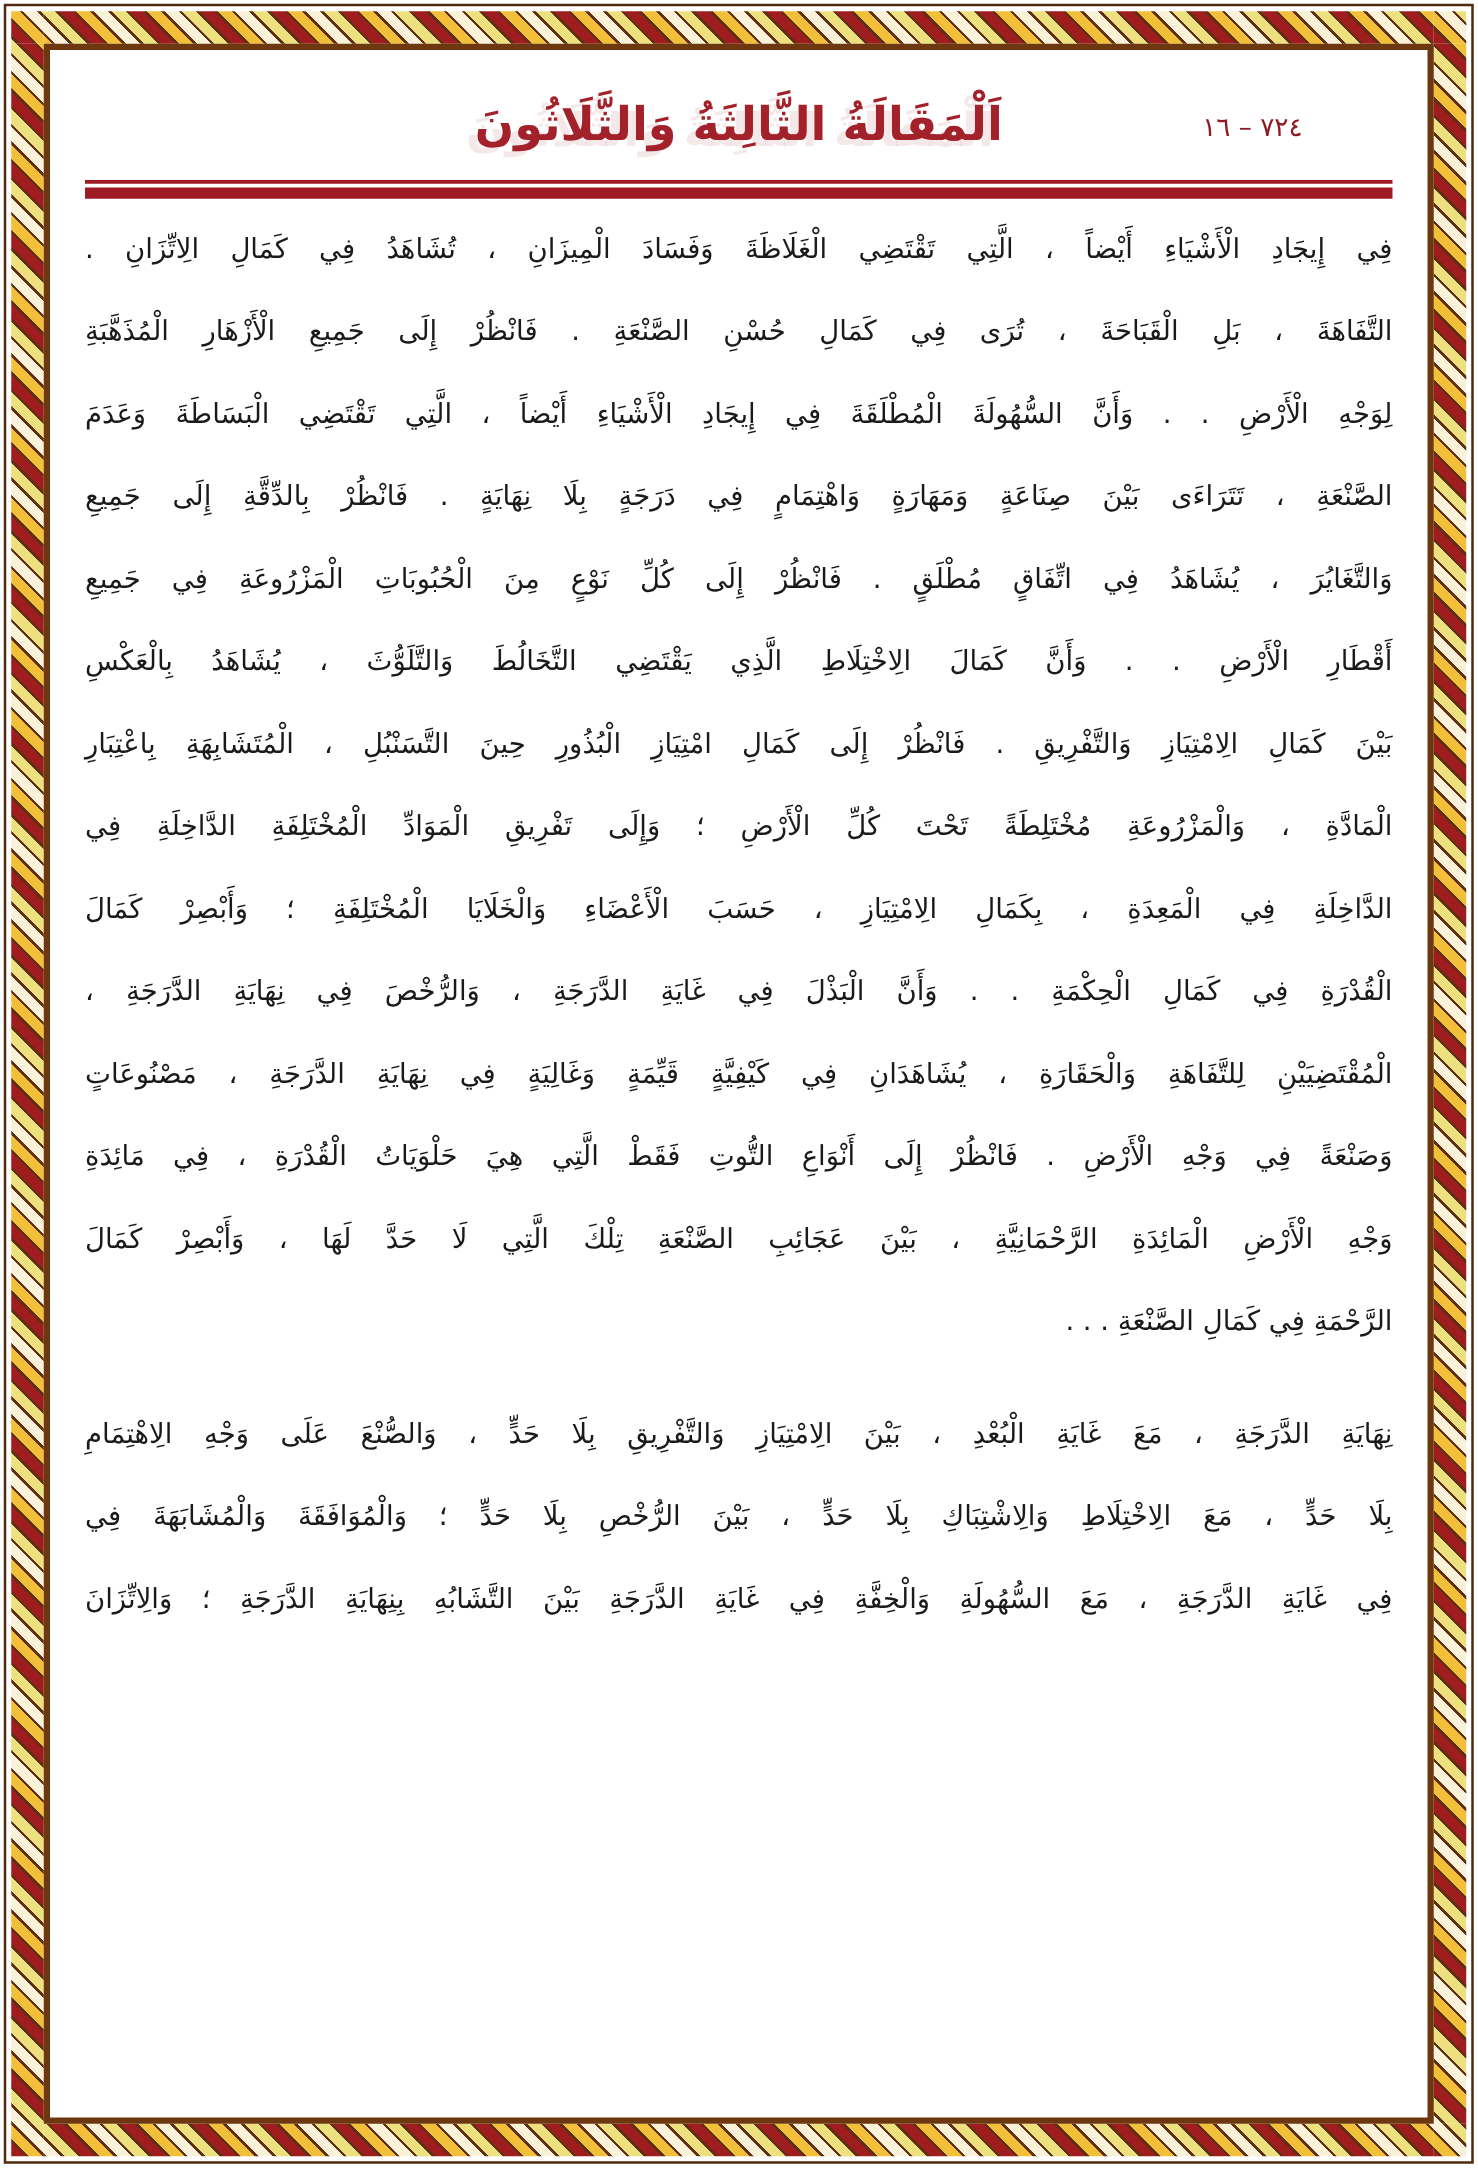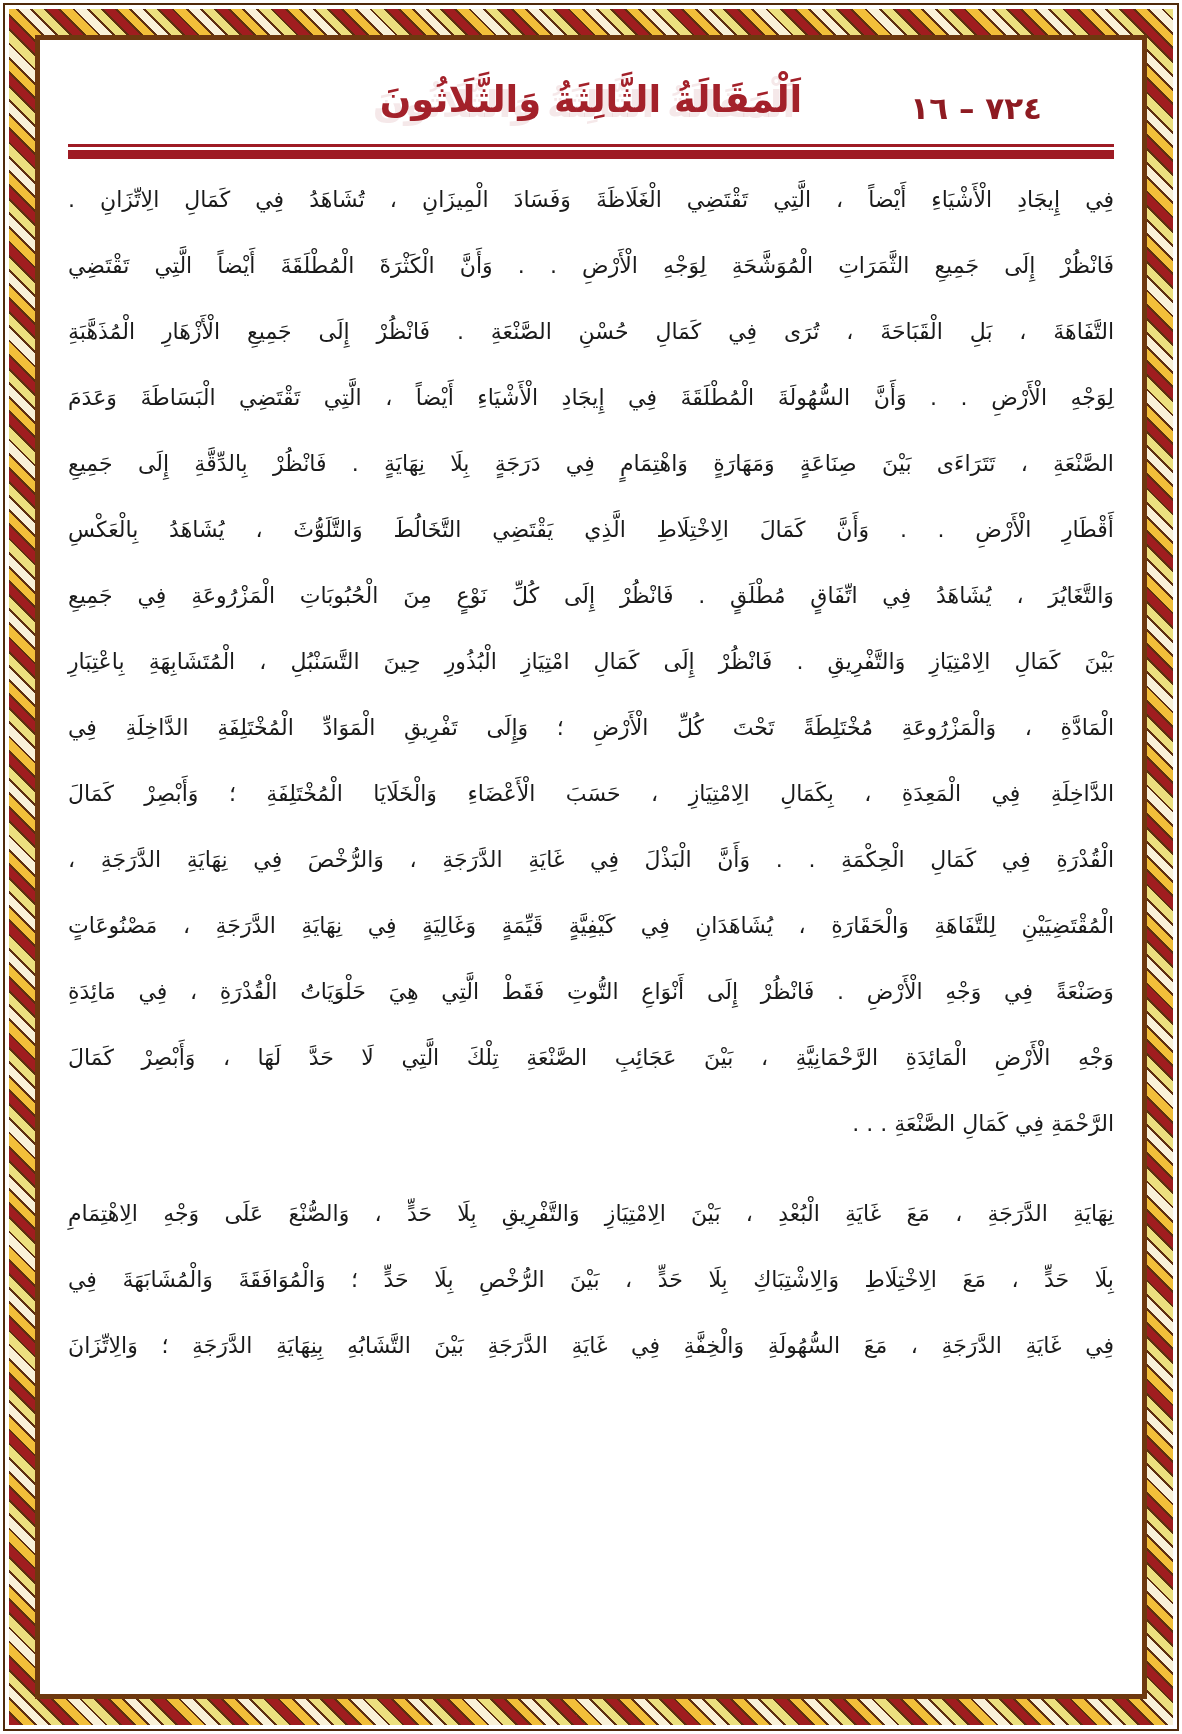--- a/index.html
+++ b/index.html
@@ -41,21 +41,21 @@
   .title{
     position:absolute;left:0;right:0;top:26px;
     margin:0;
     text-align:center;
     font-size:37px;font-weight:bold;
     color:#a3212a;
     text-shadow:-7px 5px 0 rgba(158,27,36,0.10);
   }
   .page-number{
     position:absolute;right:88px;top:38px;
-    font-size:31px;font-weight:bold;
+    font-size:21px;font-weight:normal;
     color:#8e1b22;
     letter-spacing:4px;
     white-space:nowrap;
   }
   .rule{margin:0 16px;}
   .rule-thin{height:3px;background:#9e1b24;margin-bottom:3px;}
   .rule-thick{height:9px;background:#9e1b24;}
   .body-text{
     margin:8px 16px 0 16px;
     font-size:22px;
@@ -89,26 +89,25 @@
 
     <div class="rule">
       <div class="rule-thin"></div>
       <div class="rule-thick"></div>
     </div>
 
     <div class="body-text">
 
       <p class="para">
         <span class="line">فِي إِيجَادِ الْأَشْيَاءِ أَيْضاً ، الَّتِي تَقْتَضِي الْغَلَاظَةَ وَفَسَادَ الْمِيزَانِ ، تُشَاهَدُ فِي كَمَالِ الِاتِّزَانِ .</span>
-        <span class="line">فَانْظُرْ إِلَى جَمِيعِ الثَّمَرَاتِ الْمُوَشَّحَةِ لِوَجْهِ الْأَرْضِ . . وَأَنَّ الْكَثْرَةَ الْمُطْلَقَةَ أَيْضاً الَّتِي تَقْتَضِي</span>
         <span class="line">التَّفَاهَةَ ، بَلِ الْقَبَاحَةَ ، تُرَى فِي كَمَالِ حُسْنِ الصَّنْعَةِ . فَانْظُرْ إِلَى جَمِيعِ الْأَزْهَارِ الْمُذَهَّبَةِ</span>
         <span class="line">لِوَجْهِ الْأَرْضِ . . وَأَنَّ السُّهُولَةَ الْمُطْلَقَةَ فِي إِيجَادِ الْأَشْيَاءِ أَيْضاً ، الَّتِي تَقْتَضِي الْبَسَاطَةَ وَعَدَمَ</span>
         <span class="line">الصَّنْعَةِ ، تَتَرَاءَى بَيْنَ صِنَاعَةٍ وَمَهَارَةٍ وَاهْتِمَامٍ فِي دَرَجَةٍ بِلَا نِهَايَةٍ . فَانْظُرْ بِالدِّقَّةِ إِلَى جَمِيعِ</span>
+        <span class="line">وَالتَّغَايُرَ ، يُشَاهَدُ فِي اتِّفَاقٍ مُطْلَقٍ . فَانْظُرْ إِلَى كُلِّ نَوْعٍ مِنَ الْحُبُوبَاتِ الْمَزْرُوعَةِ فِي جَمِيعِ</span>
         <span class="line">أَقْطَارِ الْأَرْضِ . . وَأَنَّ كَمَالَ الِاخْتِلَاطِ الَّذِي يَقْتَضِي التَّخَالُطَ وَالتَّلَوُّثَ ، يُشَاهَدُ بِالْعَكْسِ</span>
-        <span class="line">وَالتَّغَايُرَ ، يُشَاهَدُ فِي اتِّفَاقٍ مُطْلَقٍ . فَانْظُرْ إِلَى كُلِّ نَوْعٍ مِنَ الْحُبُوبَاتِ الْمَزْرُوعَةِ فِي جَمِيعِ</span>
         <span class="line">بَيْنَ كَمَالِ الِامْتِيَازِ وَالتَّفْرِيقِ . فَانْظُرْ إِلَى كَمَالِ امْتِيَازِ الْبُذُورِ حِينَ التَّسَنْبُلِ ، الْمُتَشَابِهَةِ بِاعْتِبَارِ</span>
         <span class="line">الْمَادَّةِ ، وَالْمَزْرُوعَةِ مُخْتَلِطَةً تَحْتَ كُلِّ الْأَرْضِ ؛ وَإِلَى تَفْرِيقِ الْمَوَادِّ الْمُخْتَلِفَةِ الدَّاخِلَةِ فِي</span>
         <span class="line">الدَّاخِلَةِ فِي الْمَعِدَةِ ، بِكَمَالِ الِامْتِيَازِ ، حَسَبَ الْأَعْضَاءِ وَالْخَلَايَا الْمُخْتَلِفَةِ ؛ وَأَبْصِرْ كَمَالَ</span>
         <span class="line">الْقُدْرَةِ فِي كَمَالِ الْحِكْمَةِ . . وَأَنَّ الْبَذْلَ فِي غَايَةِ الدَّرَجَةِ ، وَالرُّخْصَ فِي نِهَايَةِ الدَّرَجَةِ ،</span>
         <span class="line">الْمُقْتَضِيَيْنِ لِلتَّفَاهَةِ وَالْحَقَارَةِ ، يُشَاهَدَانِ فِي كَيْفِيَّةٍ قَيِّمَةٍ وَغَالِيَةٍ فِي نِهَايَةِ الدَّرَجَةِ ، مَصْنُوعَاتٍ</span>
         <span class="line">وَصَنْعَةً فِي وَجْهِ الْأَرْضِ . فَانْظُرْ إِلَى أَنْوَاعِ التُّوتِ فَقَطْ الَّتِي هِيَ حَلْوَيَاتُ الْقُدْرَةِ ، فِي مَائِدَةِ</span>
         <span class="line">وَجْهِ الْأَرْضِ الْمَائِدَةِ الرَّحْمَانِيَّةِ ، بَيْنَ عَجَائِبِ الصَّنْعَةِ تِلْكَ الَّتِي لَا حَدَّ لَهَا ، وَأَبْصِرْ كَمَالَ</span>
         <span class="line last">الرَّحْمَةِ فِي كَمَالِ الصَّنْعَةِ . . .</span>
       </p>
 

